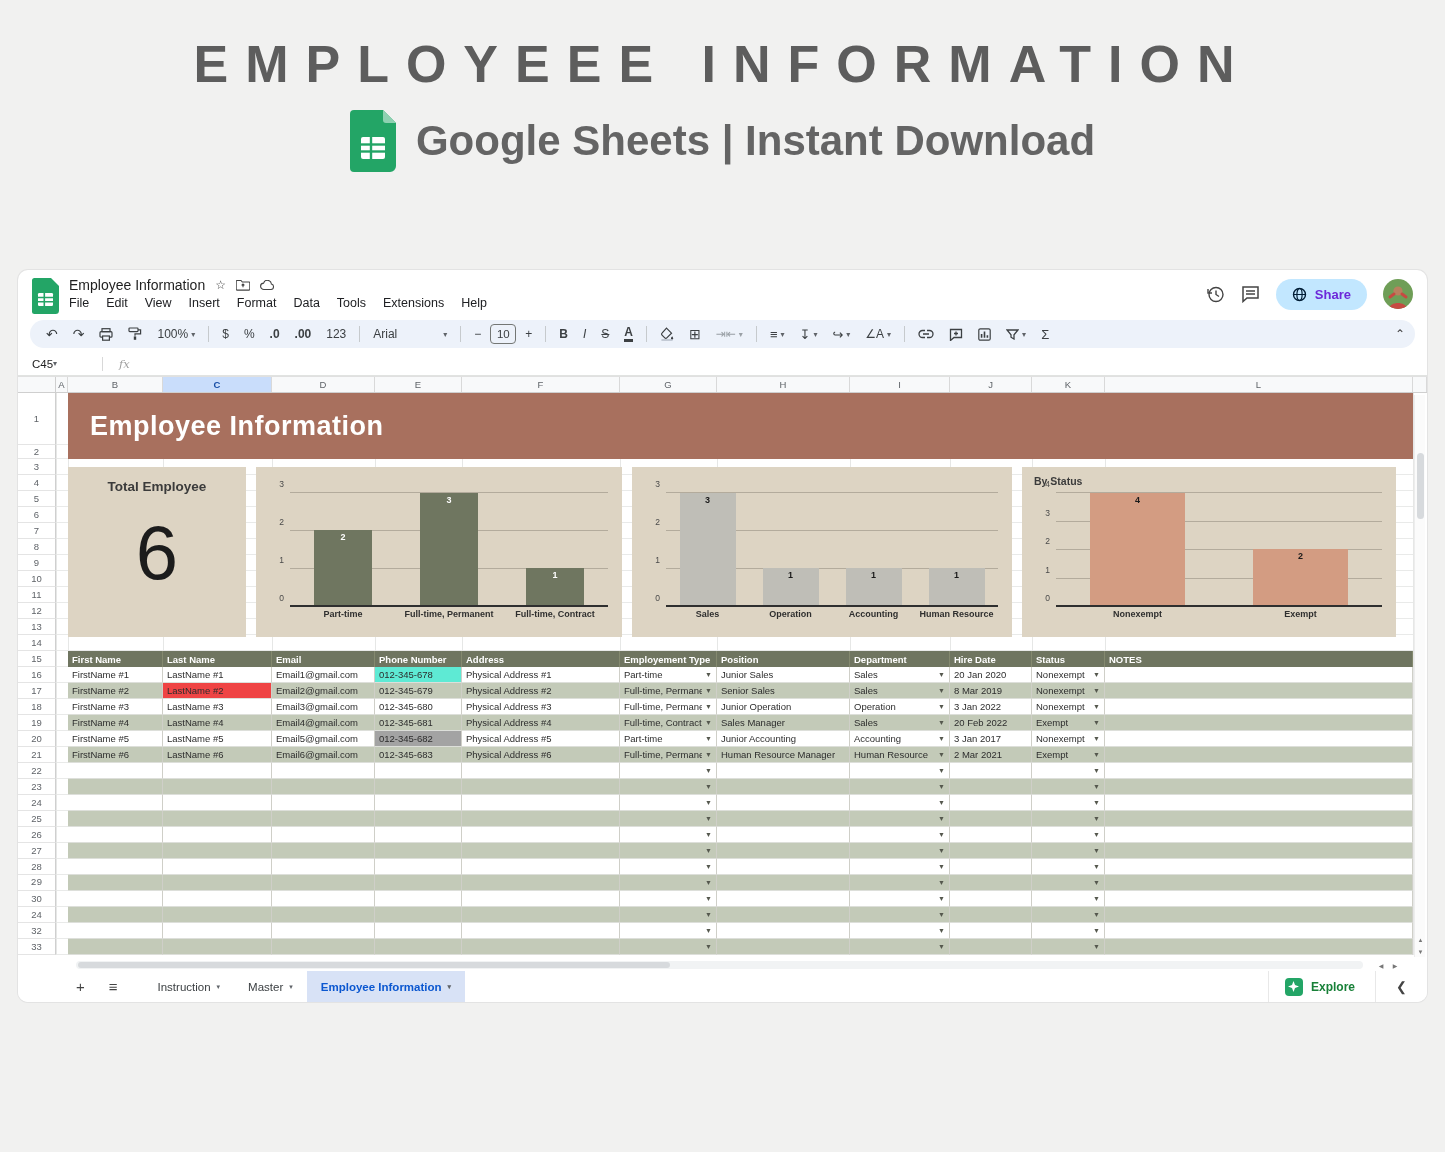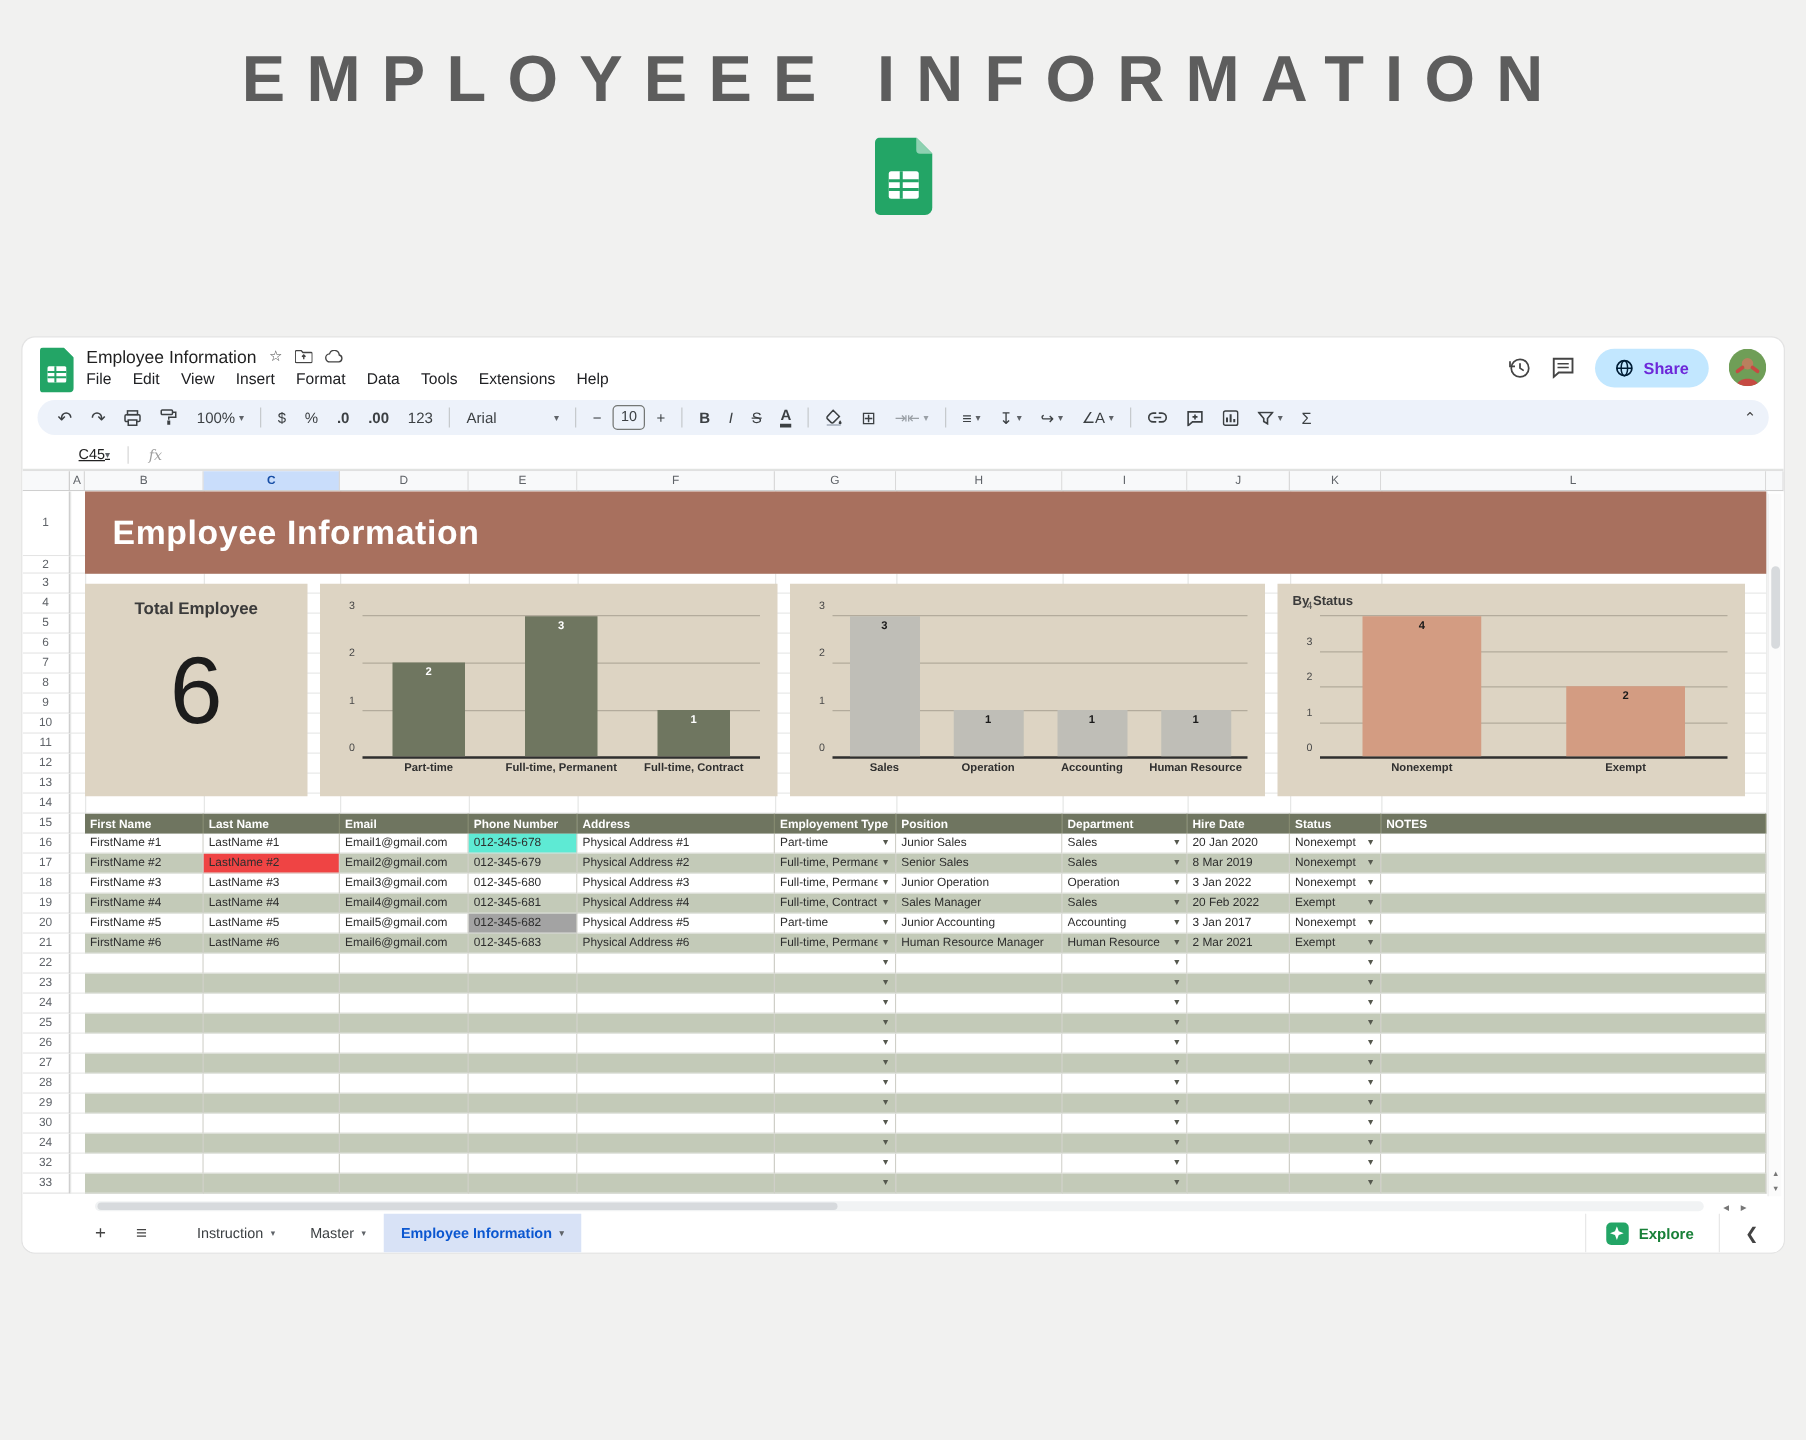--- a/index.html
+++ b/index.html
@@ -44,21 +44,21 @@
   .tb-div { width:1px; height:16px; background:#c6cacd; margin:0 4px; }
   .caret { font-size:8px; color:#5f6368; }
   .size-box { border:1px solid #747775; border-radius:4px; width:26px; height:20px; display:flex;
     align-items:center; justify-content:center; font-size:11.5px; background:#edf2fa; }
   .strike { text-decoration:line-through; }
   .a-color { display:inline-block; border-bottom:3px solid #3c4043; line-height:1; padding-bottom:1px; font-weight:700;}
   .dim { color:#9aa0a6; }
   .tb-collapse { position:absolute; right:10px; font-size:12px; color:#444; }
   
   .formula { height:24px; display:flex; align-items:center; border-bottom:1px solid #e1e3e1; padding-left:14px; }
-  .name-box { width:62px; font-size:11.5px; color:#222; display:flex; align-items:center; justify-content:flex-end; padding-right:6px;text-decoration:underline; }
+  .name-box { width:62px; font-size:11.5px; color:#222; display:flex; align-items:center; justify-content:flex-start; padding-right:6px; }
   .fx { font-size:11.5px; font-style:italic; color:#9e9e9e; margin-left:16px; font-family:"DejaVu Serif", serif; }
   .fml-div { width:1px; height:14px; background:#d8d8d8; margin-left:8px; }
   
   .colhdr { height:17px; display:flex; border-top:1px solid #e0e0e0; border-bottom:1px solid #cfcfcf; background:#fff; }
   .corner { width:38px; border-right:1px solid #cfcfcf; background:#f8f9fa; }
   .colcell { border-right:1px solid #d9d9d9; font-size:9.5px; color:#5f6368; display:flex;
     align-items:center; justify-content:center; background:#f8f9fa; }
   .colcell.sel { background:#c9ddfb; color:#174ea6; font-weight:700; }
   
   .grid { position:relative; height:566px; background:#fff; overflow:hidden; }
@@ -129,20 +129,21 @@
         <g fill="#fff">
           <rect x="11" y="27" width="24" height="22" rx="2"></rect>
         </g>
         <g stroke="#23a566" stroke-width="2.4">
           <line x1="11" y1="34.5" x2="35" y2="34.5"></line>
           <line x1="11" y1="41.5" x2="35" y2="41.5"></line>
           <line x1="21" y1="27" x2="21" y2="49"></line>
         </g>
       </svg>
     </span>
+    <span class="hero-sub-text">Google Sheets | Instant Download</span>
   </div>
 </div>
 
 <div class="win">
 
   <div class="titlebar">
     <div class="tb-left">
       <span style="padding-top:4px;">
         <svg width="27" height="36" viewBox="0 0 27 36">
           <path d="M2.5 0 h16.5 l8 8 v24.5 a3.5 3.5 0 0 1 -3.5 3.5 H2.5 A2.5 2.5 0 0 1 0 33.5 V2.5 A2.5 2.5 0 0 1 2.5 0 z" fill="#23a566"></path>

